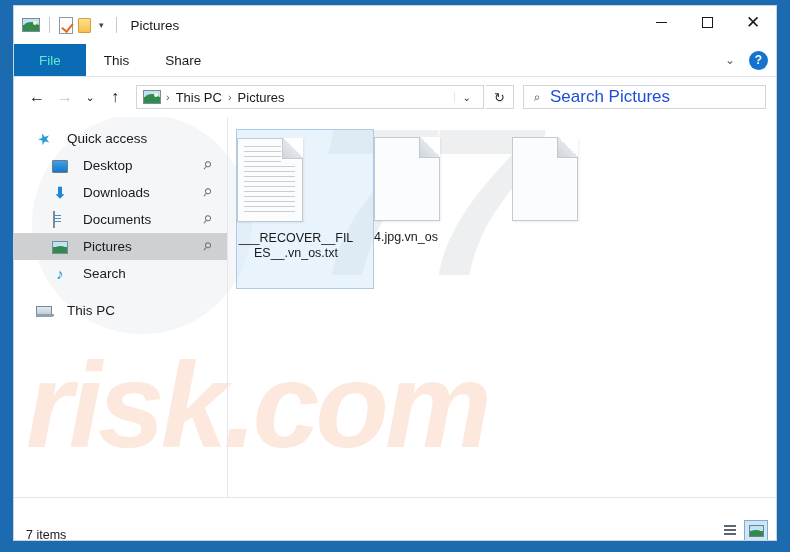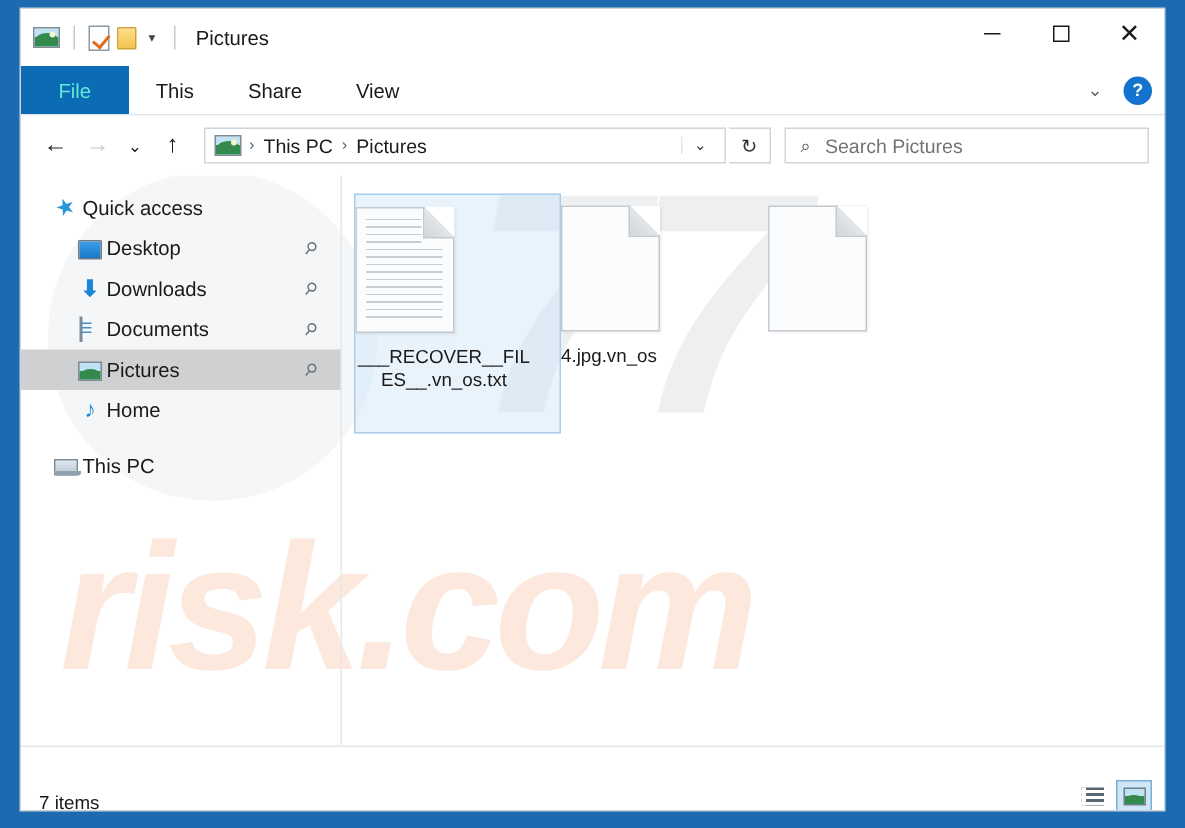--- a/index.html
+++ b/index.html
@@ -50,21 +50,20 @@
     height: 220px;
     border-radius: 50%;
     background: rgba(205, 214, 224, 0.22);
   }
   .wm-orange {
     top: 330px;
     left: 12px;
     font-size: 120px;
     color: rgba(243, 168, 120, 0.26);
     letter-spacing: -4px;
-    margin-left: 14px;
   }
   
   #titlebar {
     position: relative;
     height: 38px;
     background: #ffffff;
     display: flex;
     align-items: center;
   }
   .qat {
@@ -285,22 +284,22 @@
     margin-left: 7px;
     box-sizing: border-box;
   }
   .search-icon {
     width: 26px;
     display: flex; align-items: center; justify-content: center;
     font-size: 12px;
     color: #4a545c;
   }
   .search-ph {
-    font-size: 13px;
-    color: #737373;
+    font-size: 17px;
+    color: #1d4ed8;
   }
   
   #body {
     position: relative;
     display: flex;
     height: 380px;
     background: transparent;
   }
   #navpane {
     width: 214px;
@@ -313,21 +312,21 @@
     position: relative;
     height: 27px;
     display: flex;
     align-items: center;
     font-size: 13.5px;
     color: #1a1a1a;
     padding-left: 22px;
   }
   .nav-item.indent { padding-left: 38px; }
   .nav-item.selected { background: #cfd0d1; }
-  .nav-label { margin-left: 3px; }
+  .nav-label { margin-left: 15px; }
   .nav-gap { height: 10px; }
   .pin {
     position: absolute;
     right: 16px;
     color: #65737f;
     font-size: 11px;
     transform: rotate(40deg);
   }
   
   .ni { width: 16px; height: 16px; position: relative; display:inline-block; flex: 0 0 16px;}
@@ -559,21 +558,20 @@
         <div class="winbtn close">
           <span class="glyph-close">✕</span>
         </div>
       </div>
     </div>
 
     <div id="ribbon">
       <div class="tab file">File</div>
       <div class="tab">This</div>
       <div class="tab">Share</div>
-      <div class="tab">View</div>
       <div class="ribbon-right">
         <span class="collapse-chevron">⌄</span>
         <span class="help-btn">?</span>
       </div>
     </div>
 
     <div id="addressbar">
       <div class="navbtn">←</div>
       <div class="navbtn disabled">→</div>
       <div class="navbtn small">⌄</div>
@@ -623,21 +621,21 @@
         </div>
 
         <div class="nav-item indent selected">
           <span class="ni ni-pic"></span>
           <span class="nav-label">Pictures</span>
           <span class="pin">⚲</span>
         </div>
 
         <div class="nav-item indent">
           <span class="ni ni-music">♪</span>
-          <span class="nav-label">Home</span>
+          <span class="nav-label">Search</span>
         </div>
 
 
         <div class="nav-gap"></div>
 
         <div class="nav-item">
           <span class="ni ni-pc"></span>
           <span class="nav-label">This PC</span>
         </div>
 

